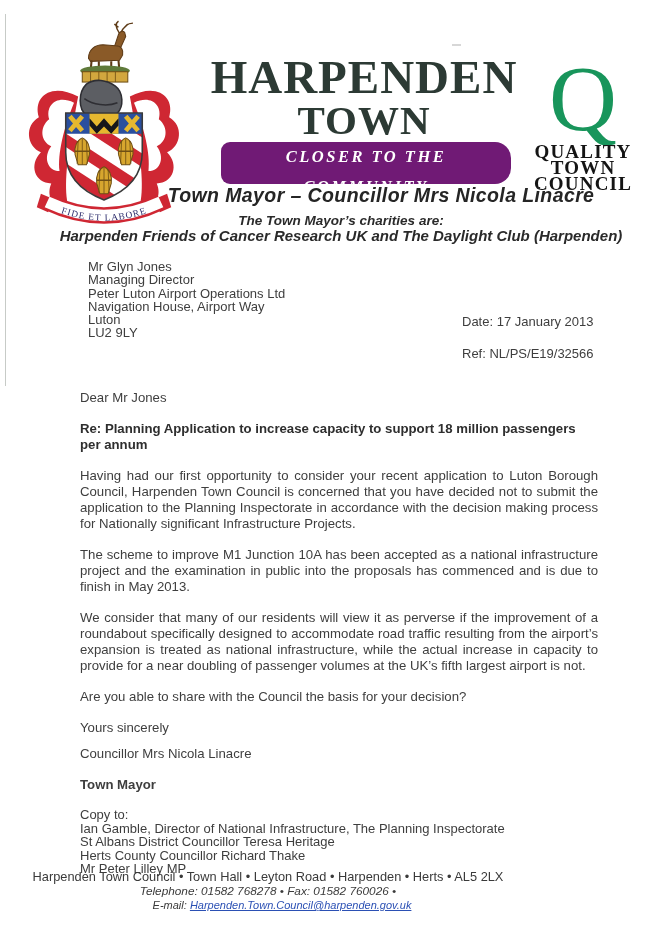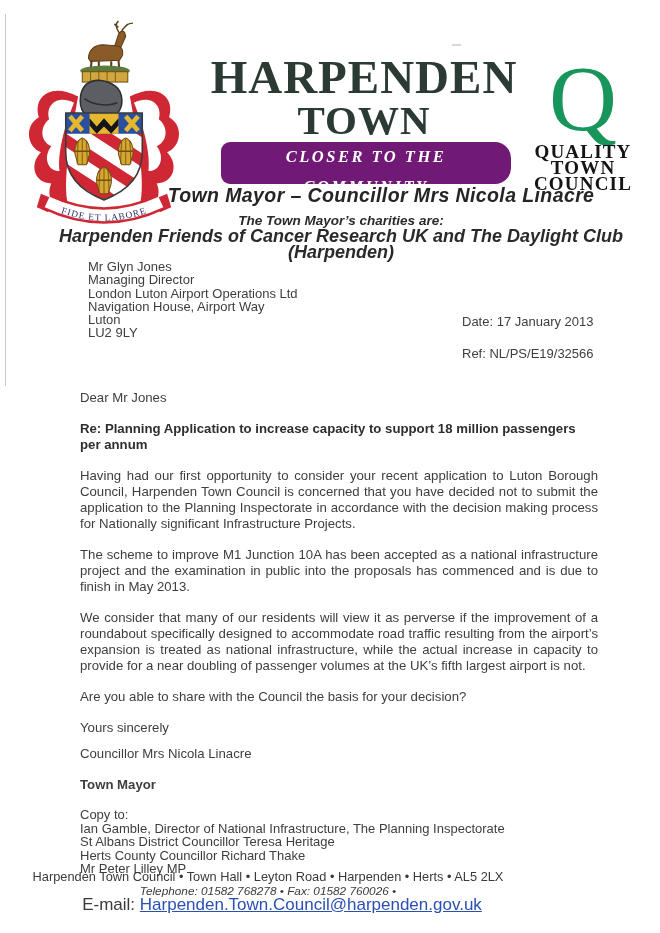--- a/index.html
+++ b/index.html
@@ -26,21 +26,21 @@
   .qmark{position:absolute;left:530px;top:52px;width:106px;text-align:center;}
   .qmark .qletter{font-family:"Liberation Serif",serif;font-size:94px;line-height:92px;
     color:#18955b;display:block;}
   .qmark .qline{font-family:"Liberation Serif",serif;font-weight:600;font-size:19px;
     line-height:16px;letter-spacing:1.2px;color:#141414;}
   .mayor{position:absolute;left:100px;top:184px;width:562px;text-align:center;
     font-style:italic;font-weight:700;font-size:19.5px;color:#252525;letter-spacing:.4px;}
   .charities{position:absolute;left:28px;top:213px;width:626px;text-align:center;
     font-style:italic;font-weight:700;color:#2a2a2a;}
   .charities .c1{font-size:13.5px;line-height:15px;}
-  .charities .c2{font-size:18px;line-height:16px;}
+  .charities .c2{font-size:15px;line-height:16px;}
 
   
   .recipient{position:absolute;left:88px;top:260px;font-size:13px;line-height:13.3px;}
   .meta-date{position:absolute;left:462px;top:314px;font-size:13px;}
   .meta-ref{position:absolute;left:462px;top:346px;font-size:13px;}
 
   
   .body{position:absolute;left:80px;top:390px;width:518px;font-size:13.2px;line-height:16px;}
   .body p{margin:0 0 15px 0;}
   .body .just{text-align:justify;}
@@ -48,21 +48,21 @@
   .closing{margin-bottom:10px !important;}
   .sig-name{margin:0;}
   .sig-title{font-weight:700;margin:0 0 13px 0;}
   .copies{line-height:13.5px;font-size:13px;}
   .copies div{margin:0;}
 
   
   .footer{position:absolute;left:0;top:869px;width:536px;text-align:center;color:#3a3a3a;}
   .footer .f1{font-size:12.8px;line-height:15px;}
   .footer .f2{font-size:11.8px;line-height:14px;font-style:italic;}
-  .footer .f3{font-size:17px;line-height:14px;margin-left:28px;}
+  .footer .f3{font-size:11px;line-height:14px;font-style:italic;margin-left:28px;}
   .email-link{color:#2b50b4;text-decoration:underline;cursor:pointer;}
 </style>
 </head>
 <body>
 
 <div class="page">
 
   <div class="scan-line"></div>
   <div class="scan-dash"></div>
 
@@ -145,21 +145,21 @@
   <div class="mayor">Town Mayor – Councillor Mrs Nicola Linacre</div>
 
   <div class="charities">
     <div class="c1">The Town Mayor’s charities are:</div>
     <div class="c2">Harpenden Friends of Cancer Research UK and The Daylight Club (Harpenden)</div>
   </div>
 
   <div class="recipient">
     <div>Mr Glyn Jones</div>
     <div>Managing Director</div>
-    <div>London Luton Airport Operations Ltd</div>
+    <div>Peter Luton Airport Operations Ltd</div>
     <div>Navigation House, Airport Way</div>
     <div>Luton</div>
     <div>LU2 9LY</div>
   </div>
 
   <div class="meta-date">Date: 17 January 2013</div>
   <div class="meta-ref">Ref: NL/PS/E19/32566</div>
 
   <div class="body">
     <p>Dear Mr Jones</p>

